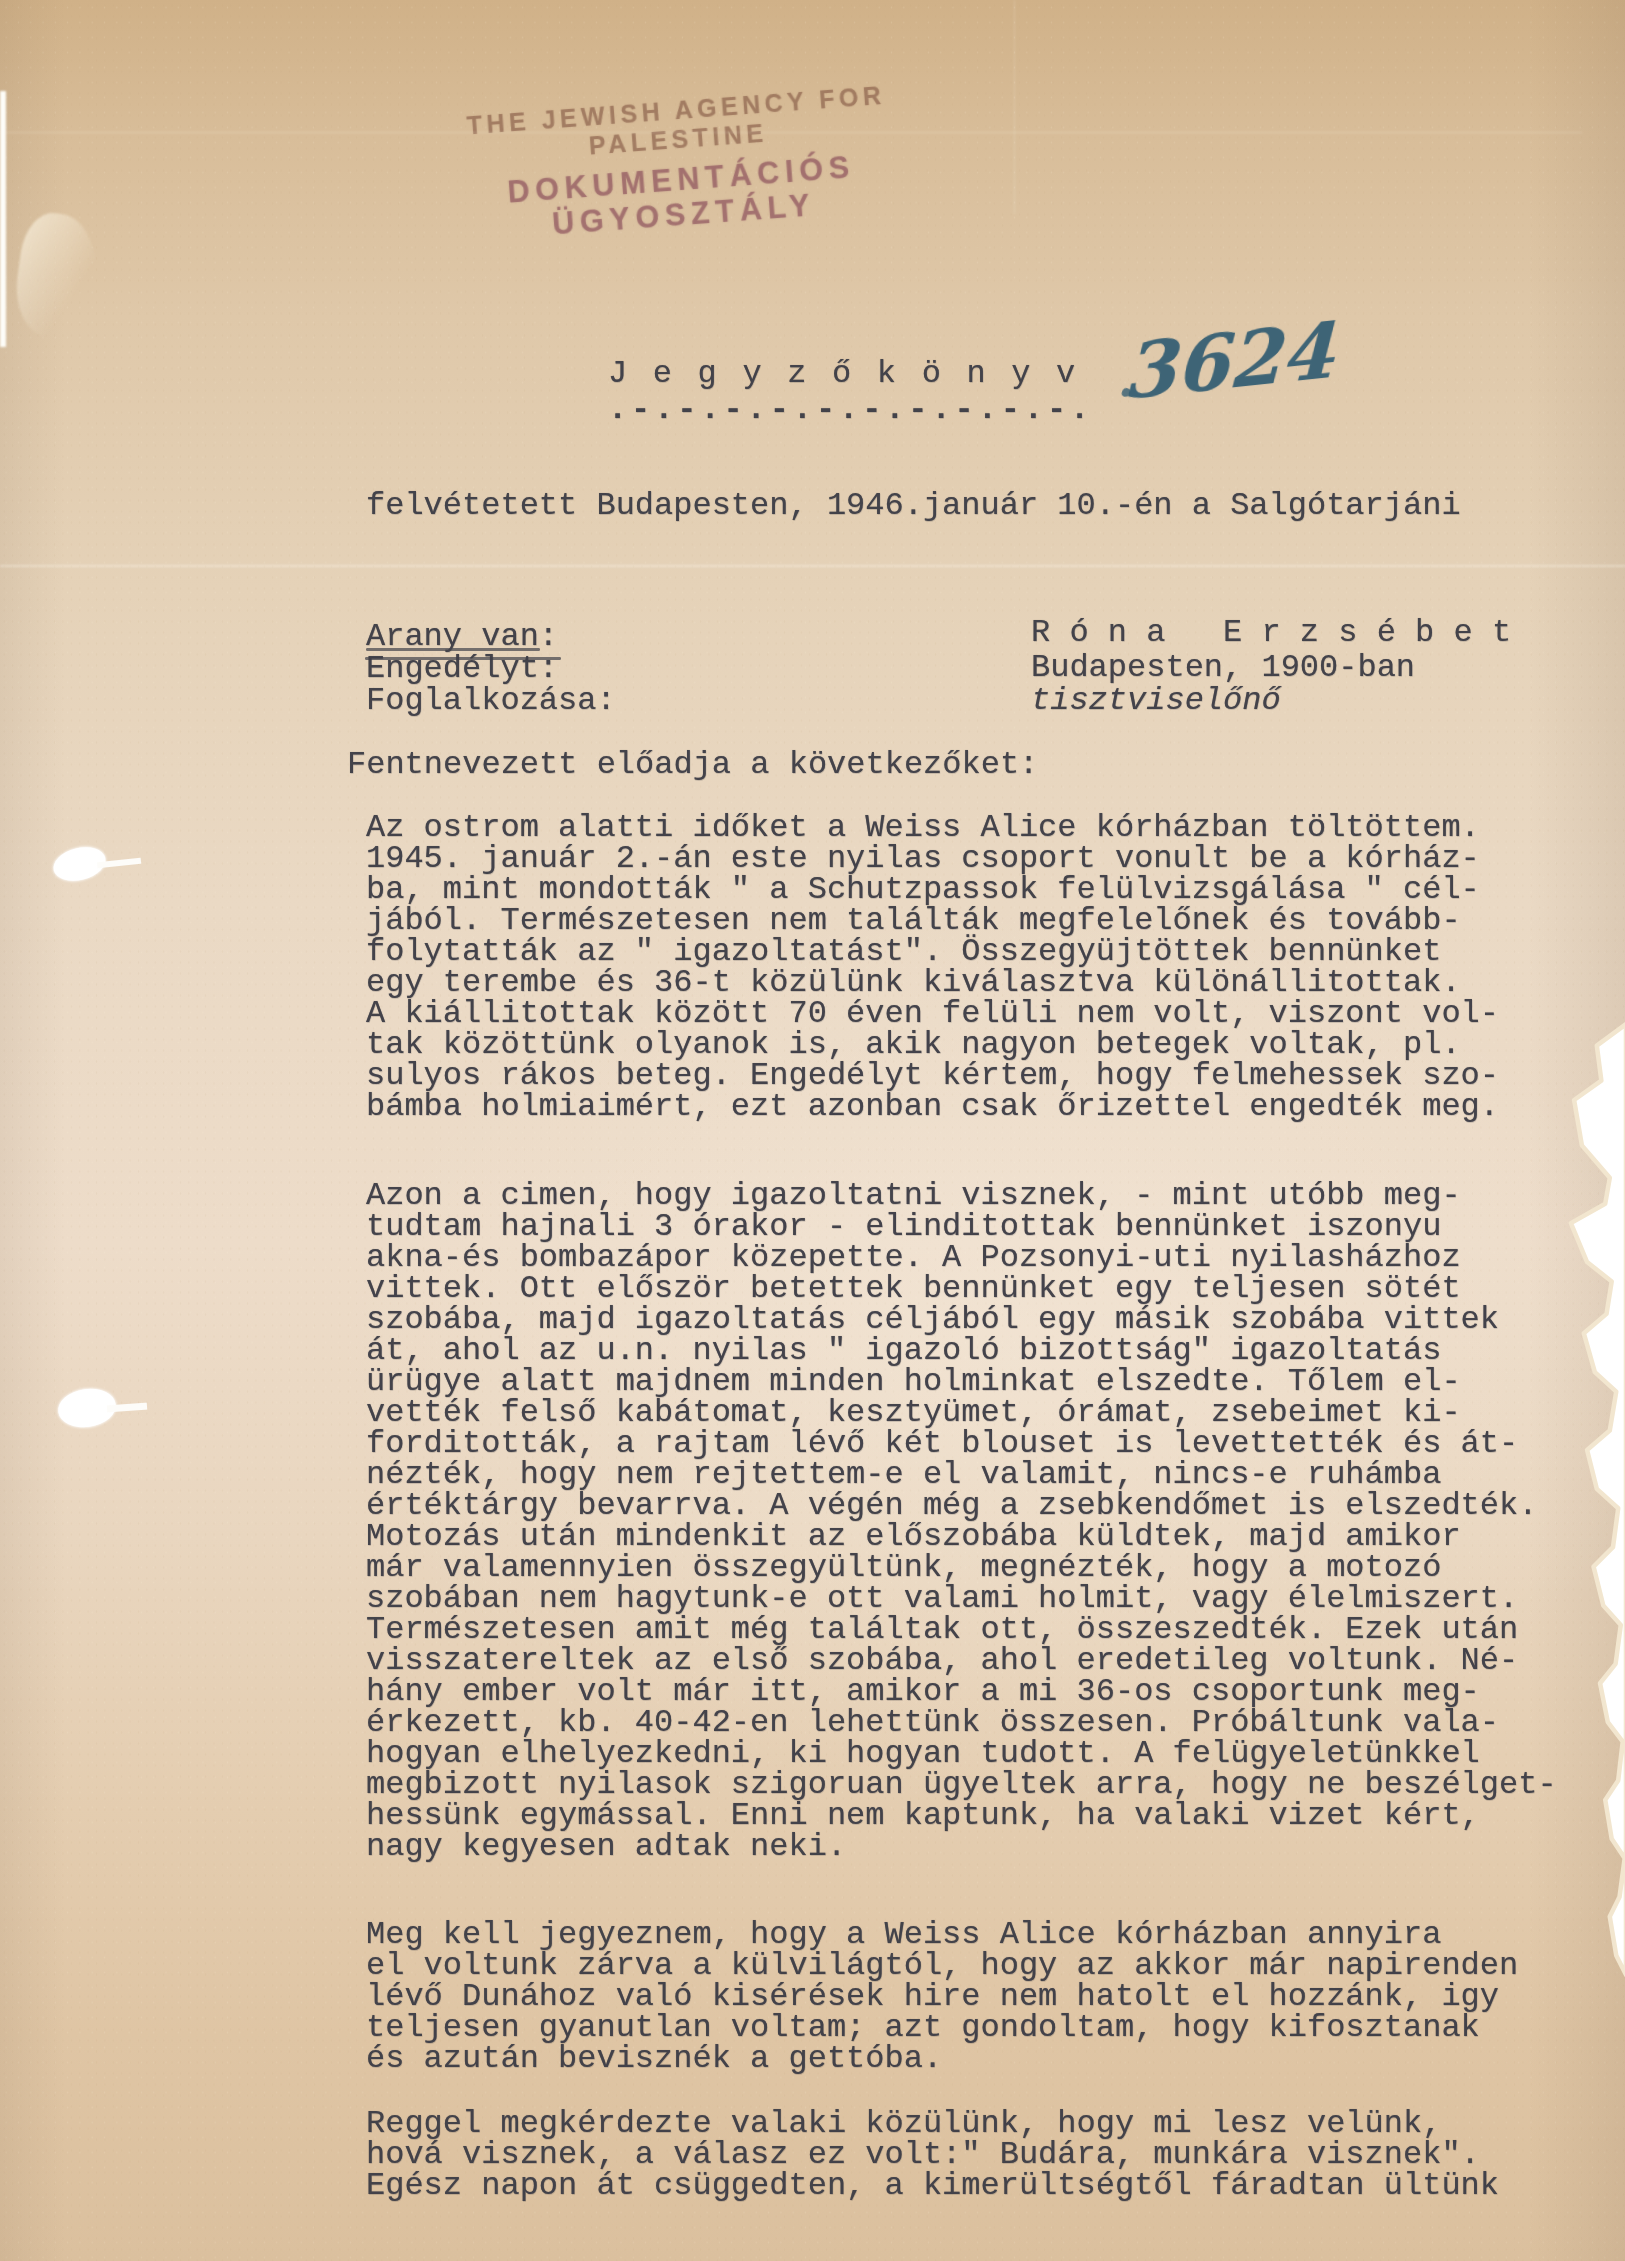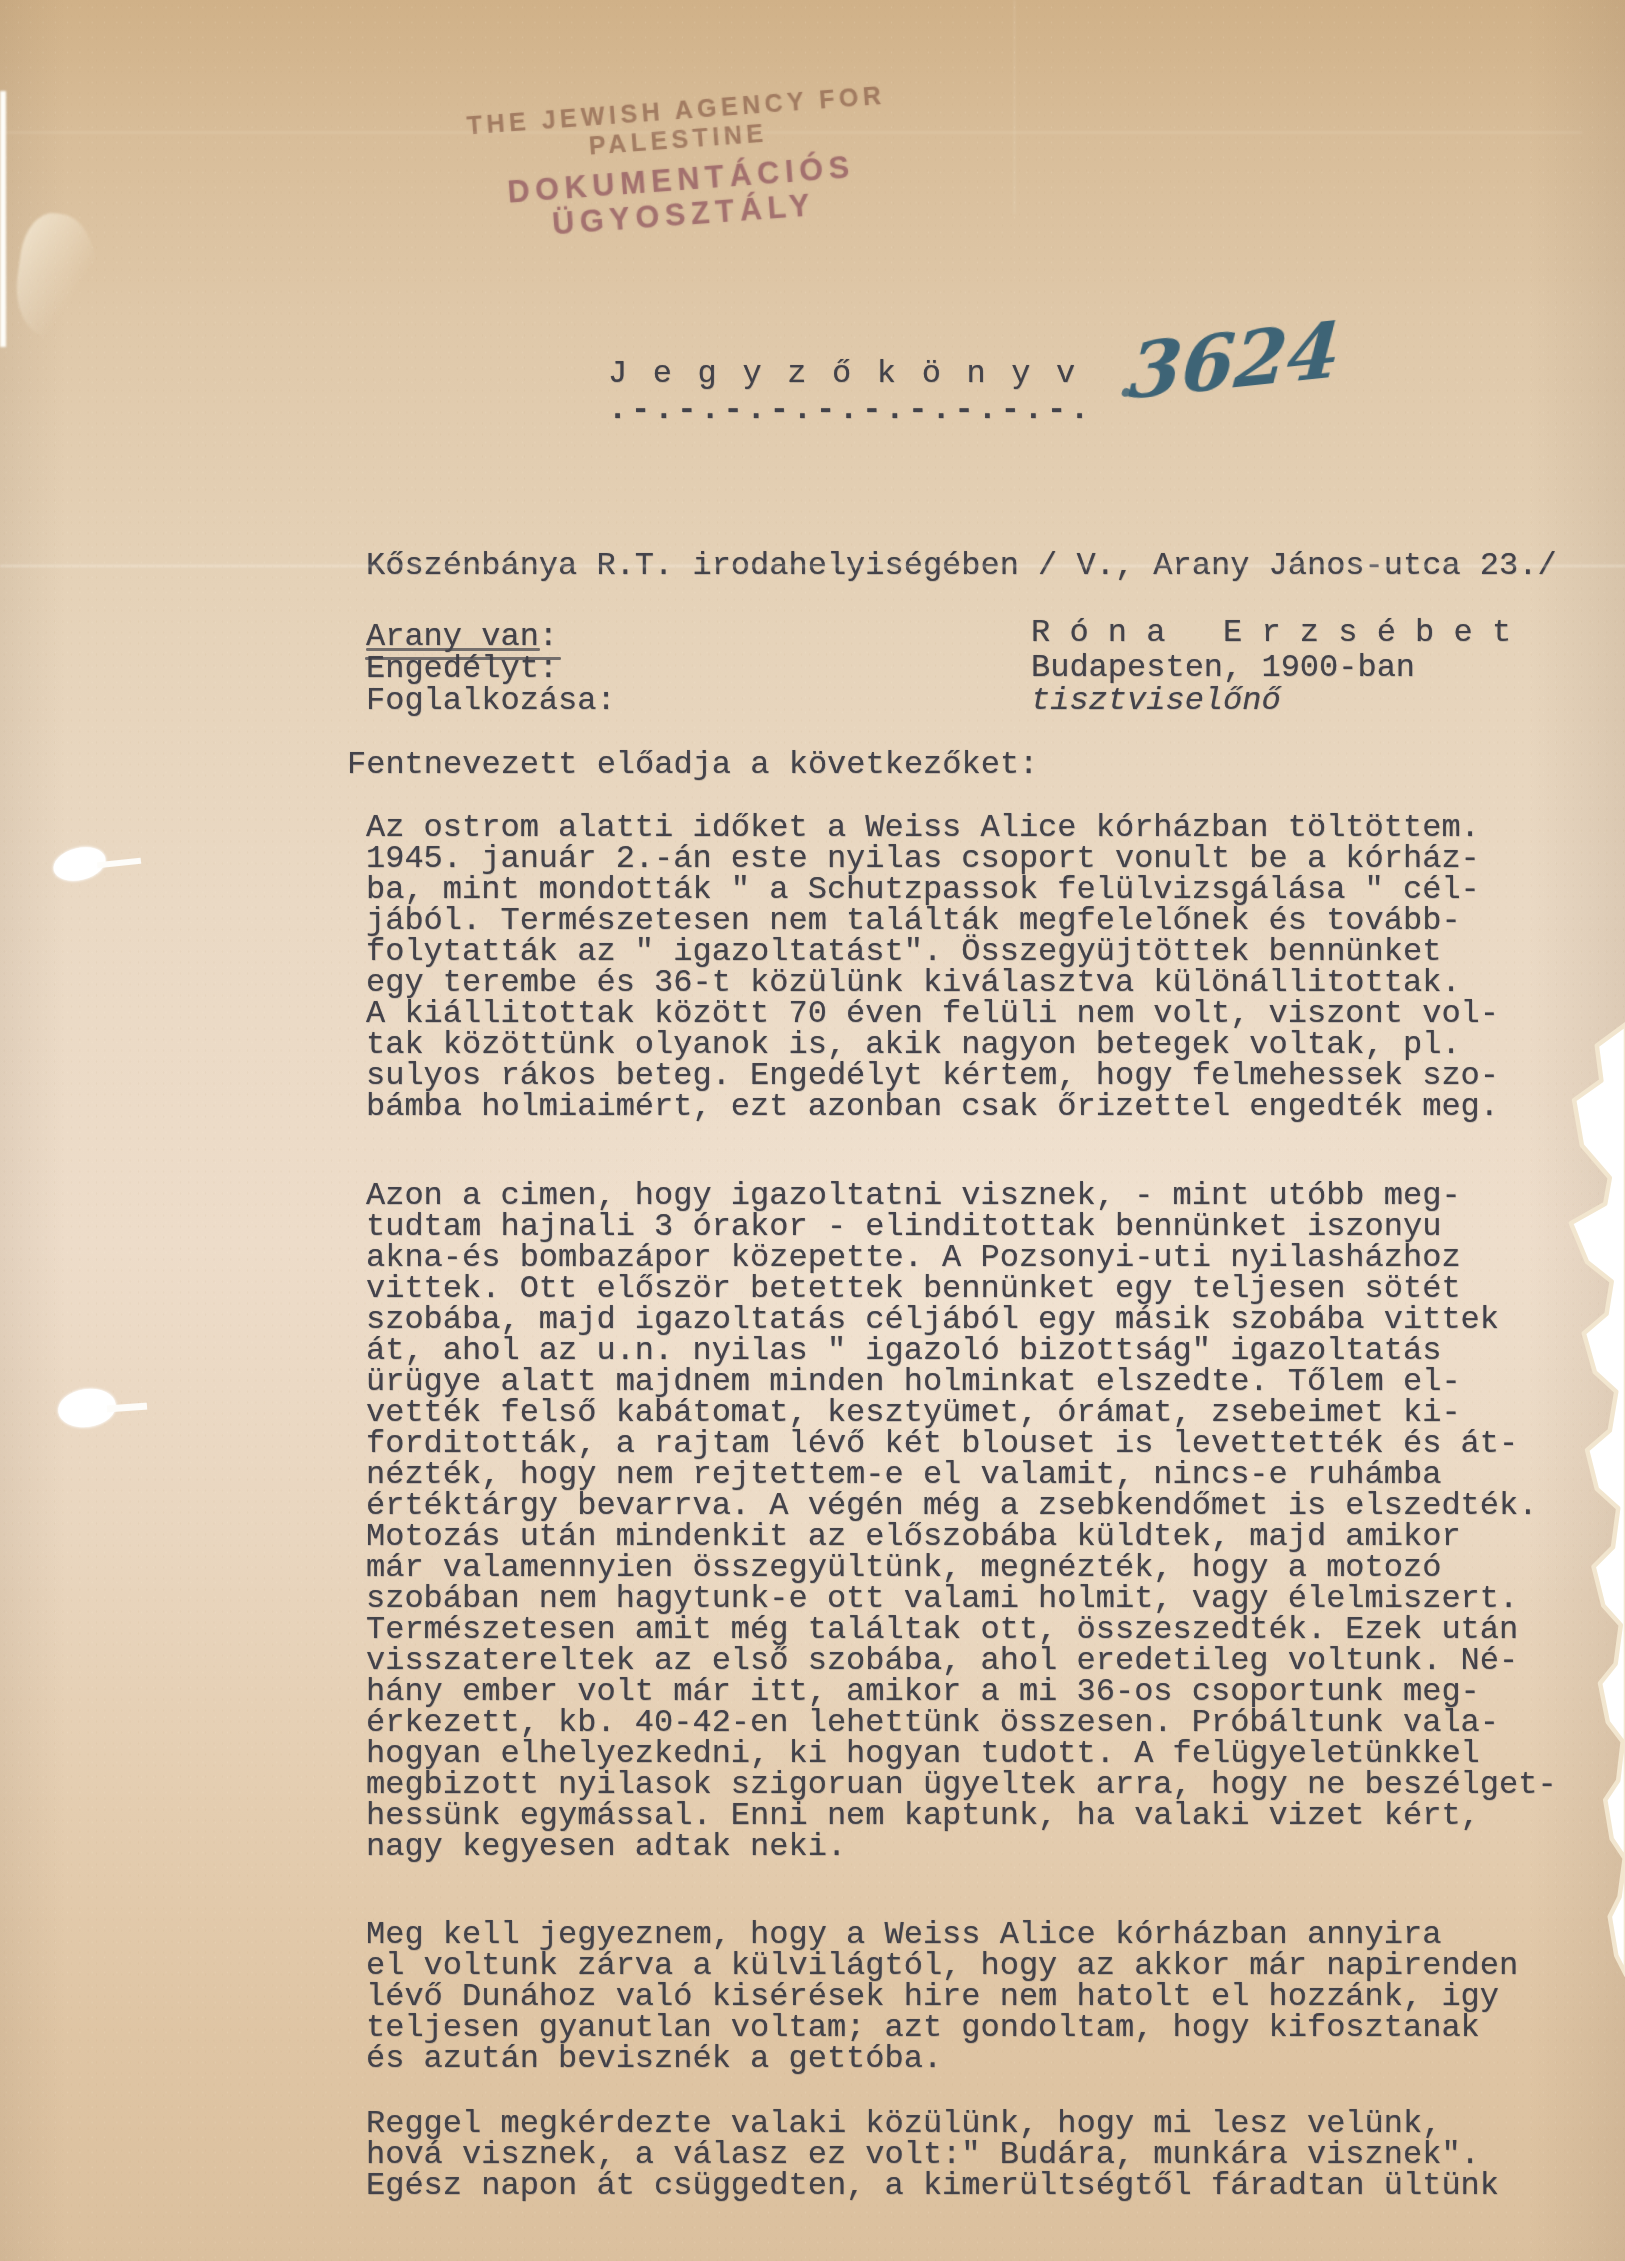--- a/index.html
+++ b/index.html
@@ -93,21 +93,21 @@
   <div class="stamp">
     <div class="stamp-l1">THE JEWISH AGENCY FOR PALESTINE</div>
     <div class="stamp-l2">DOKUMENTÁCIÓS ÜGYOSZTÁLY</div>
   </div>
 
   <div class="ink title" style="left:608px;top:358px;">J e g y z ő k ö n y v</div>
   <div class="ink title-dots" style="left:608px;top:394px;">.-.-.-.-.-.-.-.-.-.-.</div>
   <div class="handnum-dot"></div>
   <div class="handnum">3624</div>
 
-  <div class="ink" style="left:366px;top:550px;">Kőszénbánya R.T. irodahelyiségében / V., Arany János-utca 23./</div>
+  <div class="ink" style="left:366px;top:490px;">felvétetett Budapesten, 1946.január 10.-én a Salgótarjáni</div>
 
   <div class="ink" style="left:366px;top:621px;">Arany van:</div>
   <div class="rule" style="left:366px;top:648px;width:174px;height:2.6px;"></div>
   <div class="rule" style="left:365px;top:657px;width:196px;height:3.2px;"></div>
   <div class="ink" style="left:366px;top:653px;">Engedélyt:</div>
   <div class="ink" style="left:366px;top:685px;text-align:right;">Foglalkozása:</div>
 
   <div class="ink" style="left:1031px;top:617px;">R ó n a   E r z s é b e t</div>
   <div class="ink" style="left:1031px;top:652px;text-align:center;">Budapesten, 1900-ban</div>
   <div class="ink" style="left:1031px;top:685px;font-style:italic;">tisztviselőnő</div>

